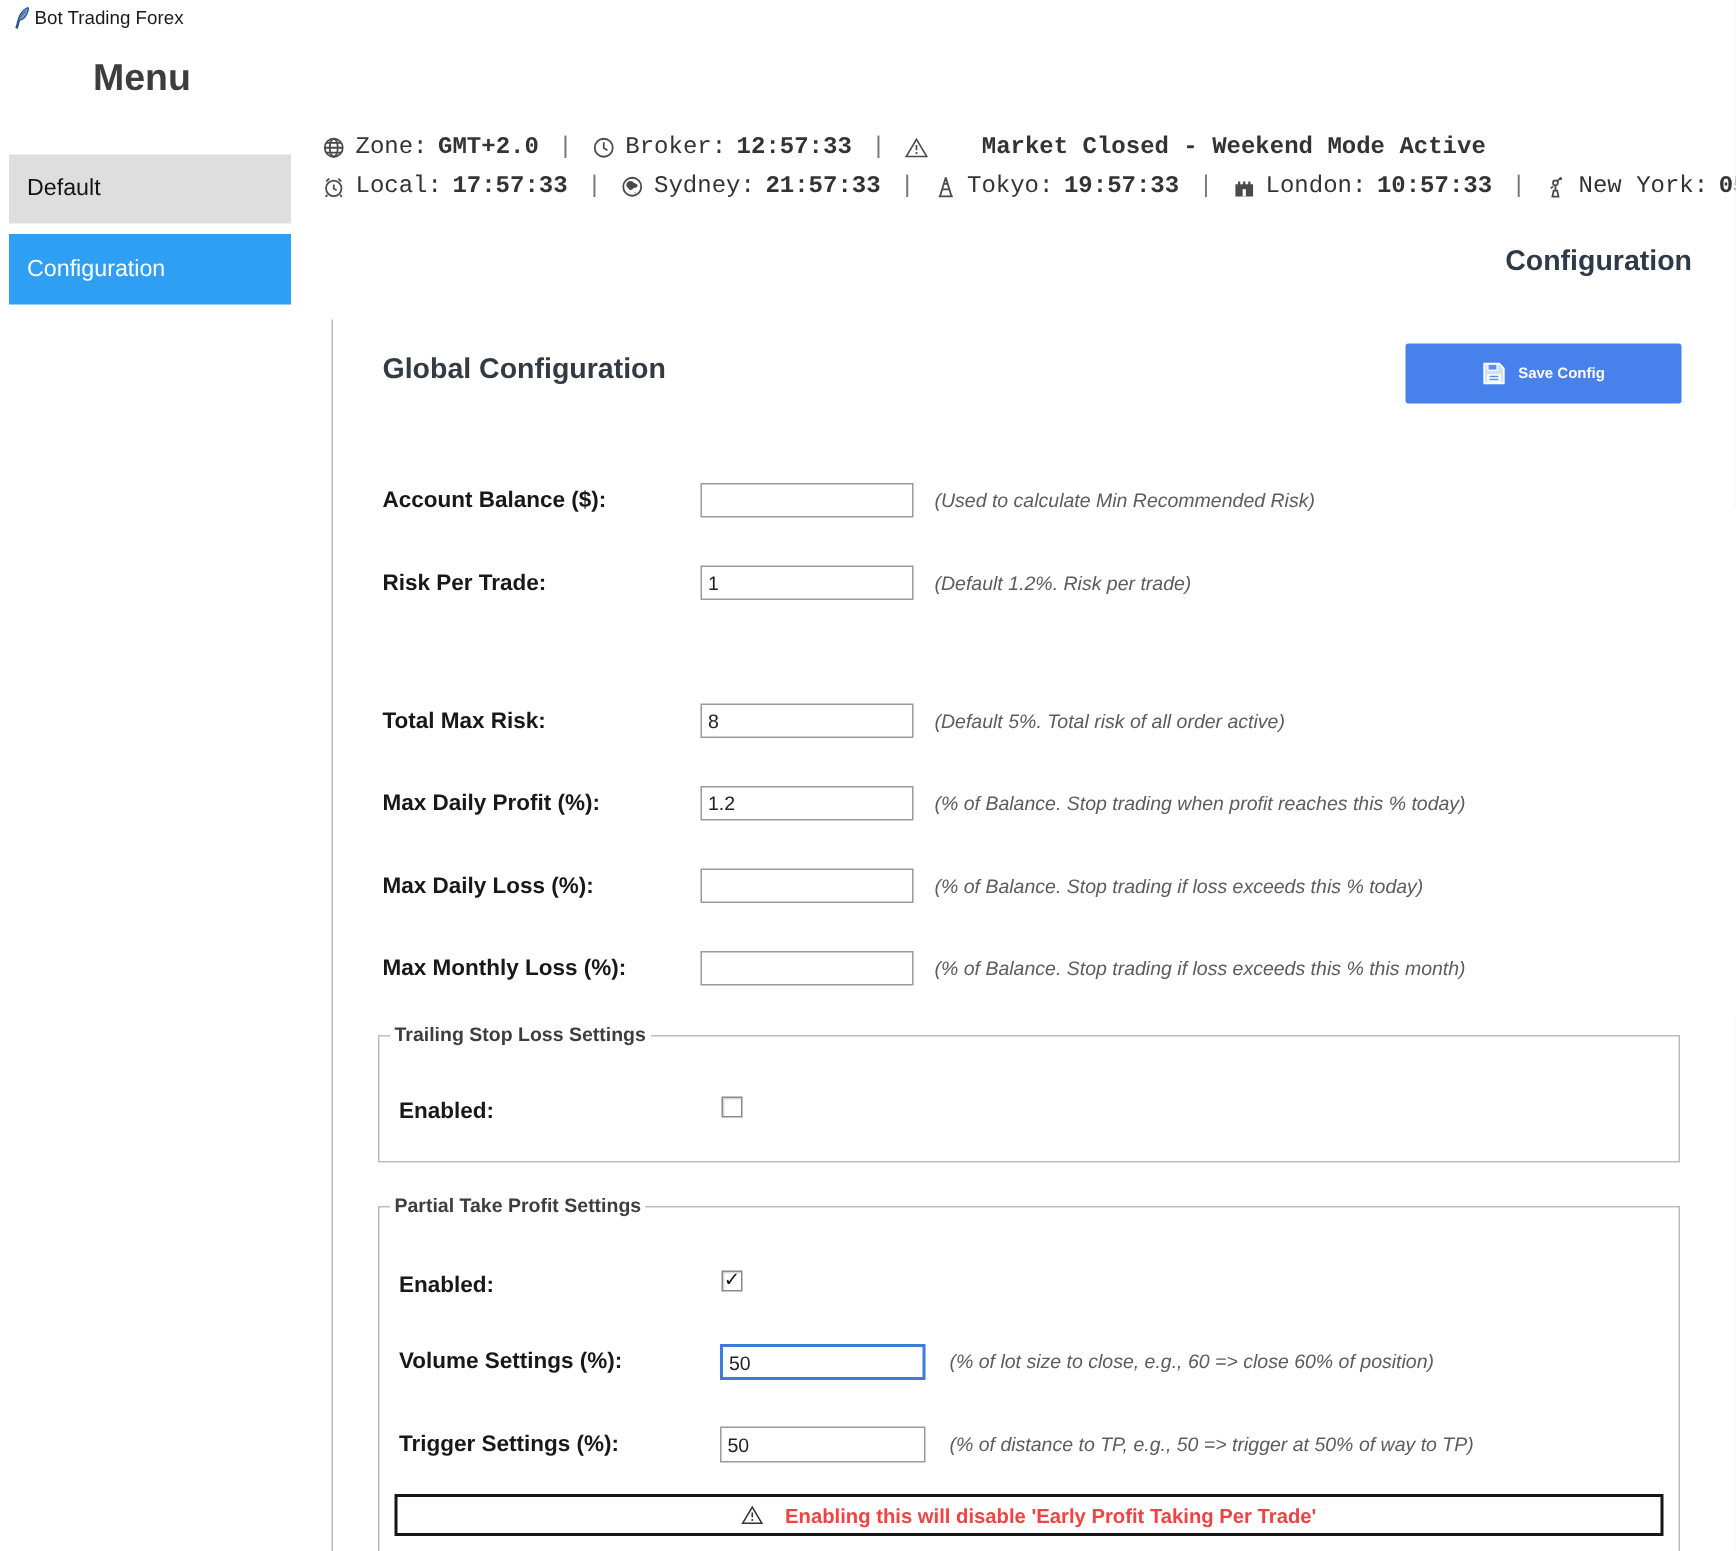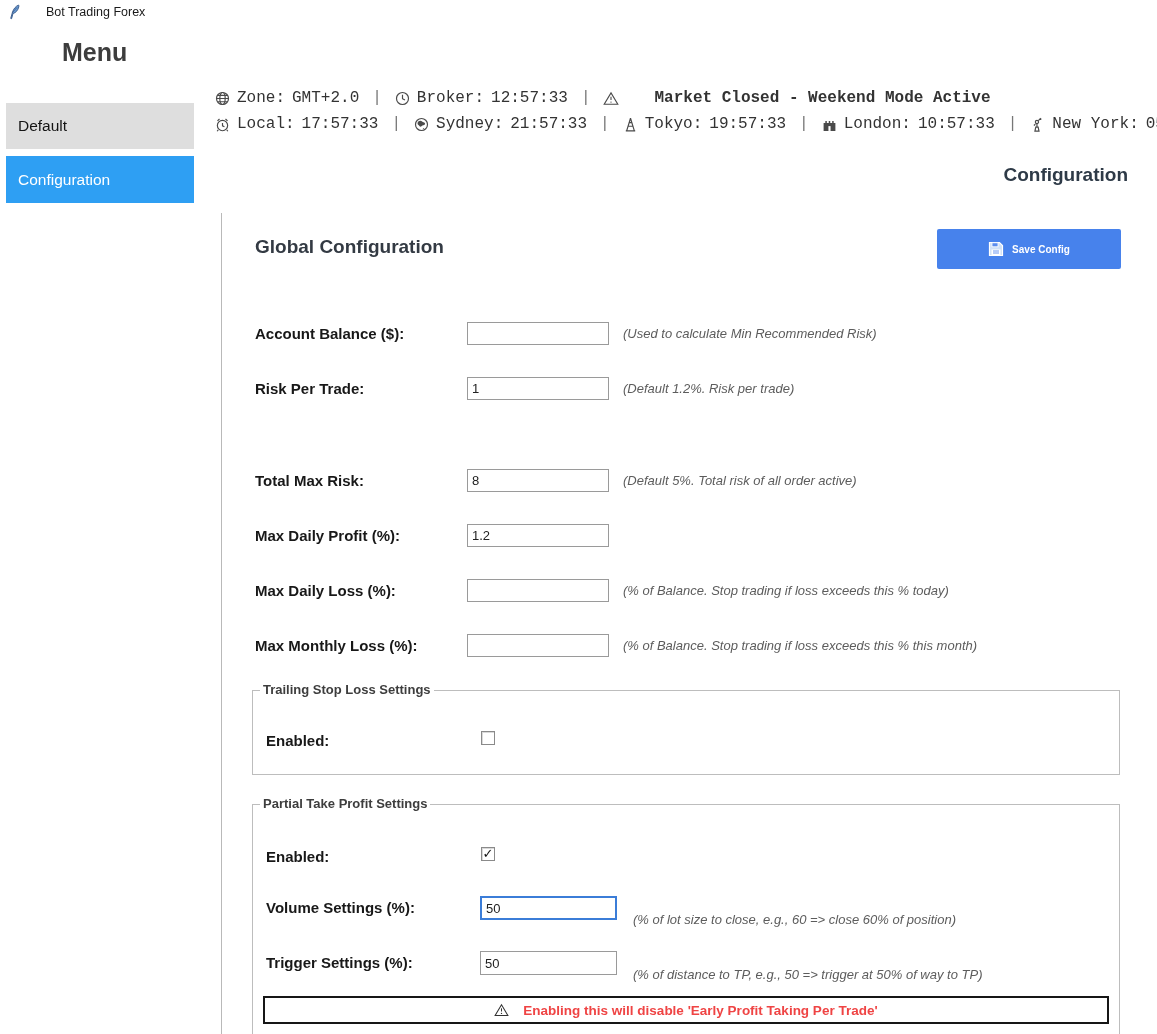--- a/index.html
+++ b/index.html
@@ -2,34 +2,34 @@
 <html><head>
 <meta charset="utf-8">
 <style>
   * { margin:0; padding:0; box-sizing:border-box; }
   html,body { background:#f2f2f2; }
   #app {
     position:relative; width:1157px; height:1034px; overflow:hidden;
     background:#ffffff; font-family:"Liberation Sans", sans-serif; color:#1a1a1a;
   }
   
-  .titlebar { position:absolute; left:8px; top:4px; display:flex; align-items:center; gap:24px; }
+  .titlebar { position:absolute; left:8px; top:4px; display:flex; align-items:center; gap:1px; }
   .titlebar .apptitle { font-size:12.5px; color:#1a1a1a; }
   
   .menu-title { position:absolute; left:62px; top:38px; font-size:25px; font-weight:bold; color:#3d3d3d; }
   .side-item { position:absolute; left:6px; width:188px; height:46px; display:flex; align-items:center;
                padding-left:12px; font-size:15.5px; background:#dedede; color:#141414; cursor:pointer; }
   .side-item.active { background:#2e9ff3; color:#ffffff; height:47px; }
   
   .tzrow { position:absolute; left:215px; display:flex; align-items:center;
            font-family:"Liberation Mono", monospace; font-size:16px; color:#333; white-space:nowrap; }
   .tzrow svg { flex:0 0 auto; }
   .tz-icon { margin-right:7px; display:inline-flex; }
   .tz-label { margin-right:7px; }
-  .tz-val { font-weight:normal; }
+  .tz-val { font-weight:bold; }
   .tz-sep { margin:0 13px; color:#777; }
   .tz-warntext { font-weight:bold; margin-left:28px; }
   
   .page-title { position:absolute; right:29px; top:164px; font-size:19px; font-weight:bold; color:#2e3a47; }
   .vdivider { position:absolute; left:221px; top:213px; width:1px; height:821px; background:#b9b9b9; }
   .section-title { position:absolute; left:255px; top:236px; font-size:19px; font-weight:bold; color:#333a43; }
   .save-btn { position:absolute; left:937px; top:229px; width:184px; height:40px; background:#4782ec;
               border:none; border-radius:2px; color:#fff; font-weight:bold; font-size:10px;
               display:flex; align-items:center; justify-content:center; gap:8px; cursor:pointer;
               font-family:"Liberation Sans", sans-serif; }
@@ -41,21 +41,21 @@
   .fhint { position:absolute; left:623px; top:4px; font-size:13px; font-style:italic; color:#5c5c5c; }
   
   .groupbox { position:absolute; left:252px; width:868px; border:1px solid #bdbdbd; background:#fff; }
   .groupbox .gtitle { position:absolute; left:7px; top:-9px; background:#ffffff; padding:0 3px;
       font-size:13px; font-weight:bold; color:#3d3d3d; }
   .grow { position:absolute; left:0; width:100%; height:26px; }
   .grow .flabel { left:13px; }
   .grow input[type=text] { position:absolute; left:227px; top:0; width:137px; height:24px;
       border:1px solid #9a9a9a; font:13px "Liberation Sans", sans-serif; padding:2px 4px; color:#222; outline:none; }
   .grow input.focused { border:2px solid #3b7dd8; }
-  .grow .fhint { left:380px;margin-top:12px; }
+  .grow .fhint { left:380px; }
   .checkbox { position:absolute; left:228px; top:2px; width:14px; height:14px; background:#fff;
       border:1px solid #8a8a8a; box-shadow:inset 1px 1px 0 #d9d9d9; cursor:pointer;
       display:flex; align-items:center; justify-content:center; }
   .checkbox .check { font-family:"DejaVu Sans", sans-serif; font-size:13px; font-weight:bold;
       color:#111; line-height:1; margin-top:-2px; }
   .warnbar { position:absolute; left:10px; top:191px; width:846px; height:28px; border:2px solid #161616;
       background:#fff; display:flex; align-items:center; justify-content:center; gap:14px;
       font-size:13.5px; font-weight:bold; color:#ef4444; }
 </style>
 </head>
@@ -186,20 +186,21 @@
     <span class="fhint">(Default 1.2%. Risk per trade)</span>
   </div>
   <div class="form-row" style="top:469px;">
     <span class="flabel">Total Max Risk:</span>
     <input type="text" value="8" style="">
     <span class="fhint">(Default 5%. Total risk of all order active)</span>
   </div>
   <div class="form-row" style="top:524px;">
     <span class="flabel">Max Daily Profit (%):</span>
     <input type="text" value="1.2" style="">
+    <span class="fhint">(% of Balance. Stop trading when profit reaches this % today)</span>
   </div>
   <div class="form-row" style="top:634px;">
     <span class="flabel">Max Monthly Loss (%):</span>
     <input type="text" value="" style="">
     <span class="fhint">(% of Balance. Stop trading if loss exceeds this % this month)</span>
   </div>
   <div class="form-row" style="top:579px;">
     <span class="flabel">Max Daily Loss (%):</span>
     <input type="text" value="" style="">
     <span class="fhint">(% of Balance. Stop trading if loss exceeds this % today)</span>

